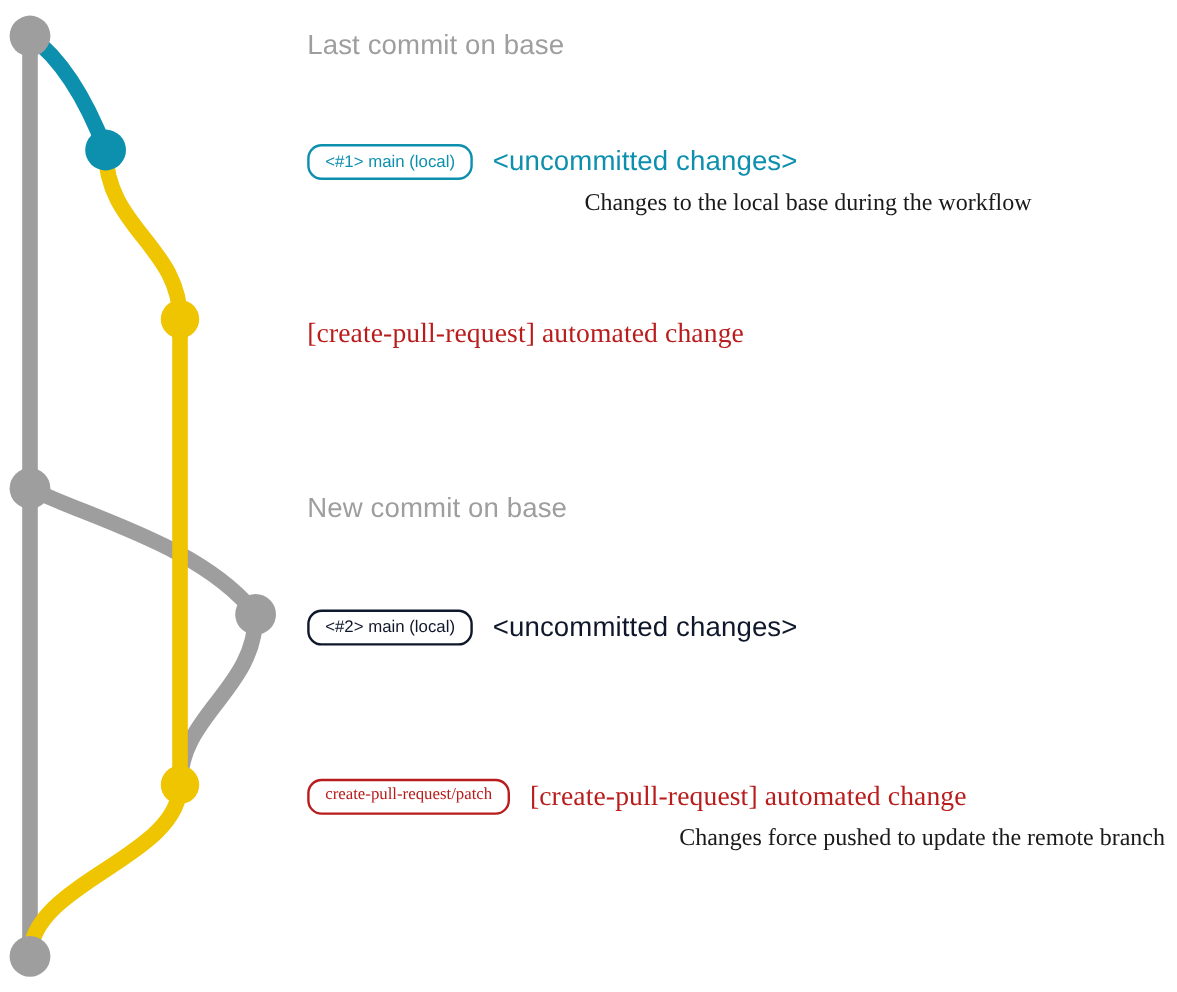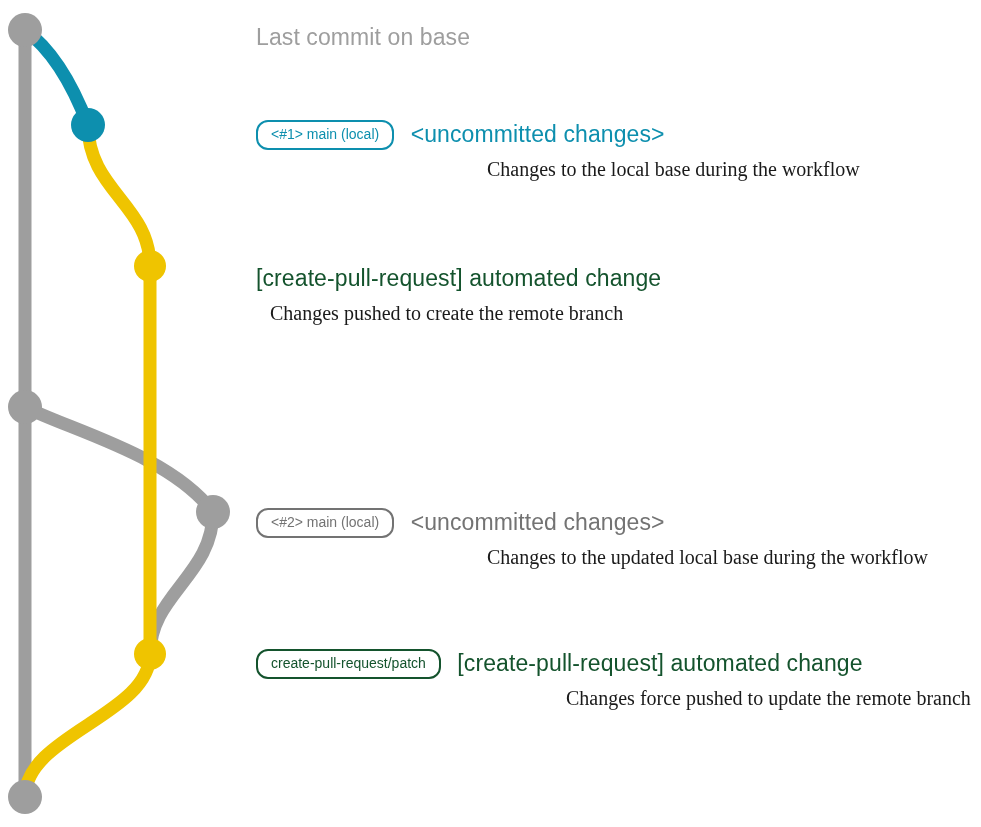--- a/index.html
+++ b/index.html
@@ -80,23 +80,23 @@
     left: 0;
     font-family: "Liberation Serif", serif;
     font-size: 20px;
     font-weight: 400;
     color: #1a1a1a;
     white-space: nowrap;
   }
 
   
   .t-teal   { color: #0d8fae; }
-  .t-yellow { color: #14532d; }
+  .t-yellow { color: #b91c1c; font-family: Liberation Serif, serif; }
   .t-gray   { color: #9e9e9e; }
-  .t-graylt { color: #737373; }
+  .t-graylt { color: #0f172a; }
 </style>
 </head>
 <body>
 
 <svg id="graph-layer" viewBox="0 0 981 827" width="981" height="827" aria-hidden="true">
 
   <g fill="none" stroke-linecap="round" stroke-linejoin="round" stroke-width="13">
 
     <path stroke="#9e9e9e" d="M 25 30 L 25 407 L 25 797"></path>
 
@@ -132,28 +132,29 @@
 
   <div class="row" style="top:108px; left:256px;">
     <span class="chip t-teal">&lt;#1&gt; main (local)</span>
     <span class="subject t-teal">&lt;uncommitted changes&gt;</span>
   </div>
   <div class="note" style="top:146px; left:487px;">Changes to the local base during the workflow</div>
 
   <div class="row" style="top:253px; left:256px;">
     <span class="subject t-yellow" style="margin-left:0;">[create-pull-request] automated change</span>
   </div>
-  <div class="note" style="top:290px; left:270px;">Changes pushed to create the remote branch</div>
 
+  <div class="row" style="top:398px; left:256px;">
+    <span class="header-line t-gray">New commit on base</span>
+  </div>
 
   <div class="row" style="top:496px; left:256px;">
     <span class="chip t-graylt">&lt;#2&gt; main (local)</span>
     <span class="subject t-graylt">&lt;uncommitted changes&gt;</span>
   </div>
-  <div class="note" style="top:534px; left:487px;">Changes to the updated local base during the workflow</div>
 
   <div class="row" style="top:637px; left:256px;">
     <span class="chip t-yellow">create-pull-request/patch</span>
     <span class="subject t-yellow">[create-pull-request] automated change</span>
   </div>
   <div class="note" style="top:675px; left:566px;">Changes force pushed to update the remote branch</div>
 
 
 </div>
 

